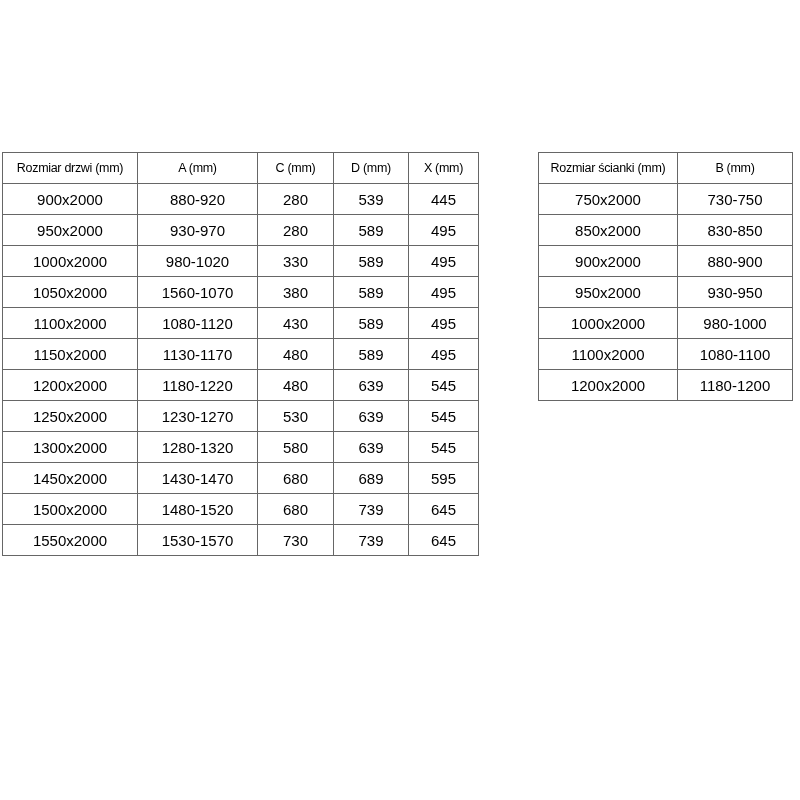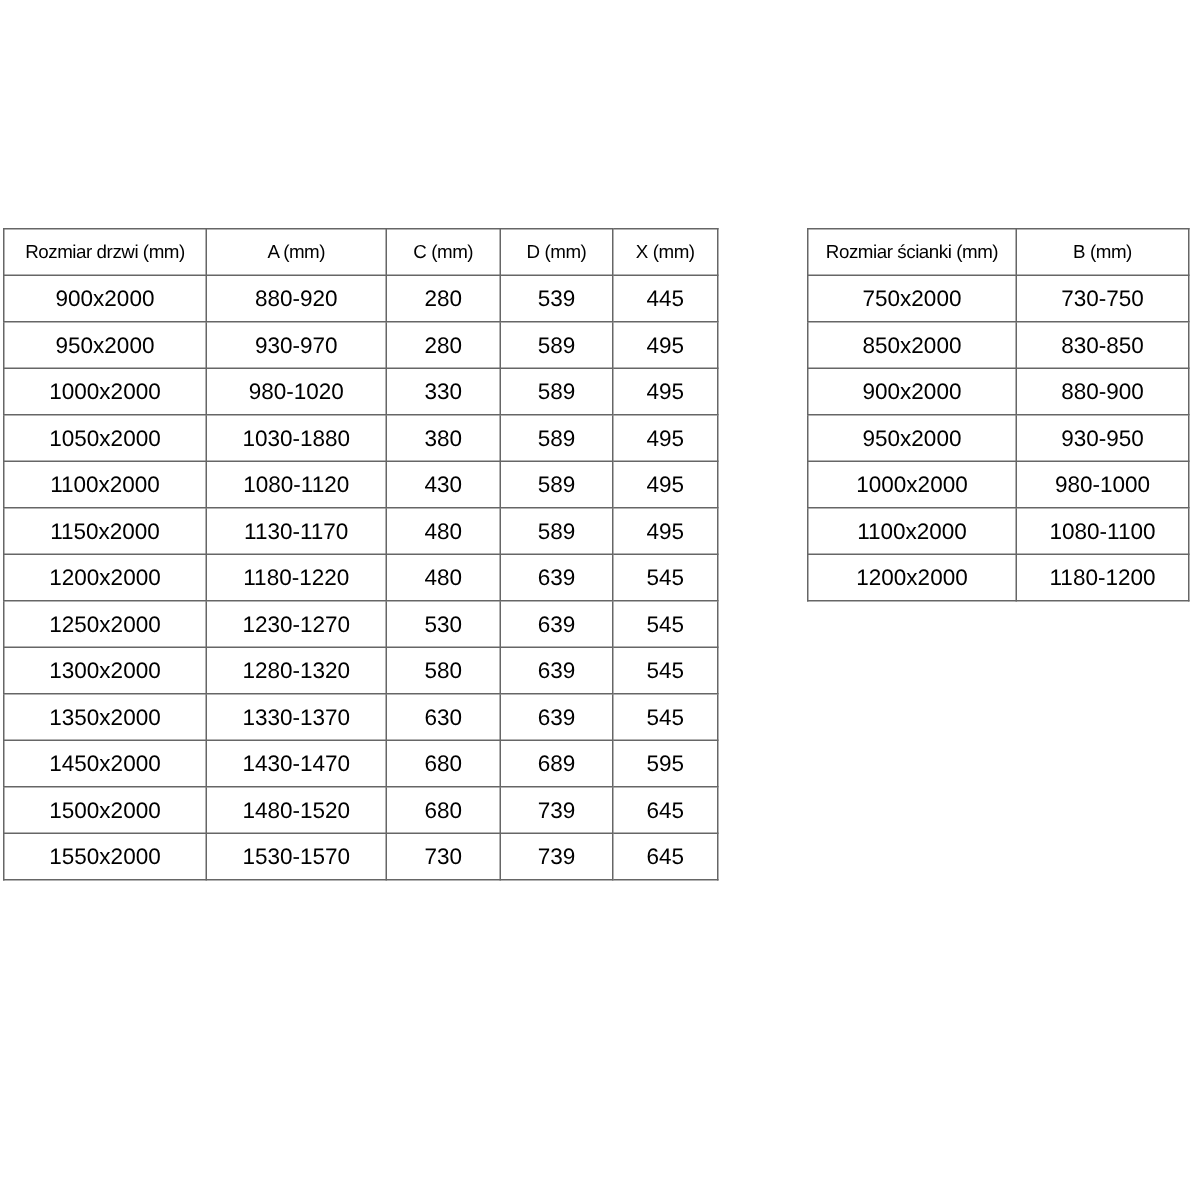--- a/index.html
+++ b/index.html
@@ -81,21 +81,21 @@
         </tr>
         <tr>
           <td>1000x2000</td>
           <td>980-1020</td>
           <td>330</td>
           <td>589</td>
           <td>495</td>
         </tr>
         <tr>
           <td>1050x2000</td>
-          <td>1030-1880</td>
+          <td>1560-1070</td>
           <td>380</td>
           <td>589</td>
           <td>495</td>
         </tr>
         <tr>
           <td>1100x2000</td>
           <td>1080-1120</td>
           <td>430</td>
           <td>589</td>
           <td>495</td>
@@ -118,27 +118,20 @@
           <td>1250x2000</td>
           <td>1230-1270</td>
           <td>530</td>
           <td>639</td>
           <td>545</td>
         </tr>
         <tr>
           <td>1300x2000</td>
           <td>1280-1320</td>
           <td>580</td>
-          <td>639</td>
-          <td>545</td>
-        </tr>
-        <tr>
-          <td>1350x2000</td>
-          <td>1330-1370</td>
-          <td>630</td>
           <td>639</td>
           <td>545</td>
         </tr>
         <tr>
           <td>1450x2000</td>
           <td>1430-1470</td>
           <td>680</td>
           <td>689</td>
           <td>595</td>
         </tr>

